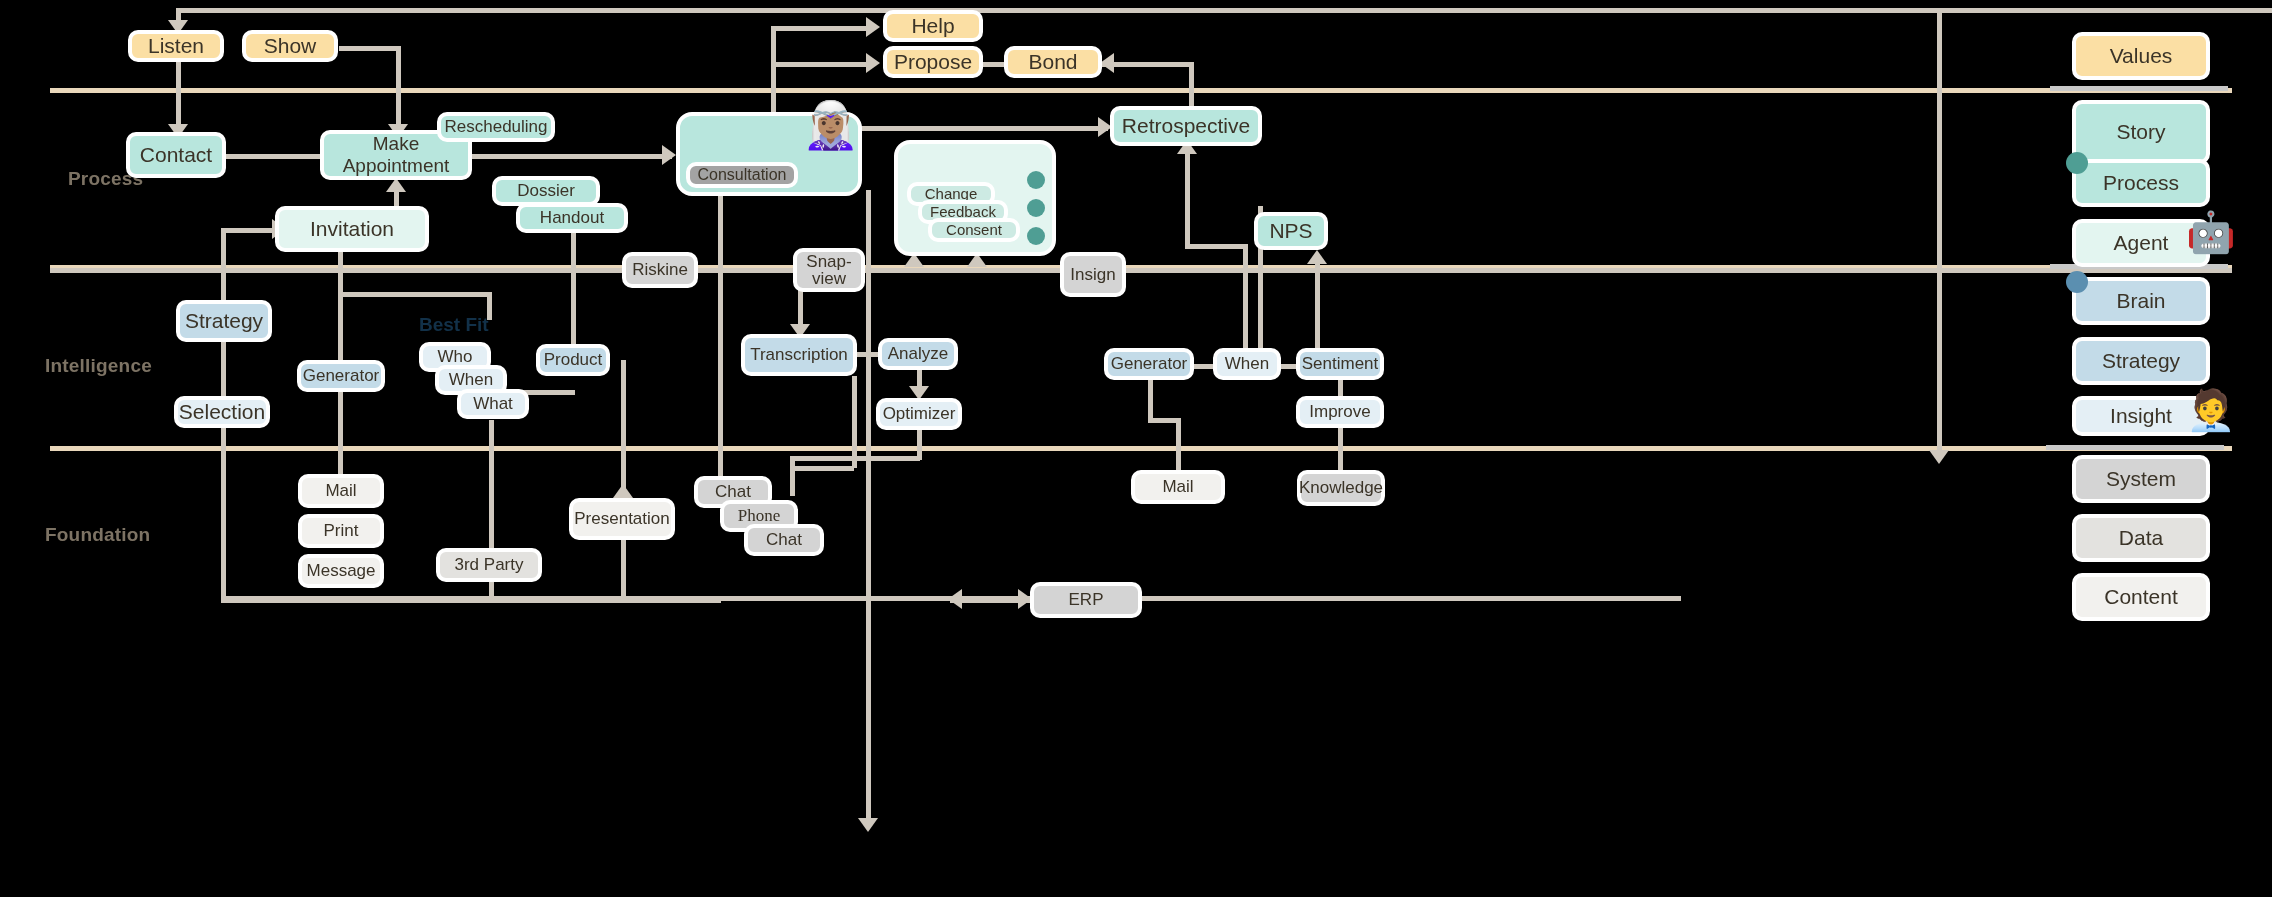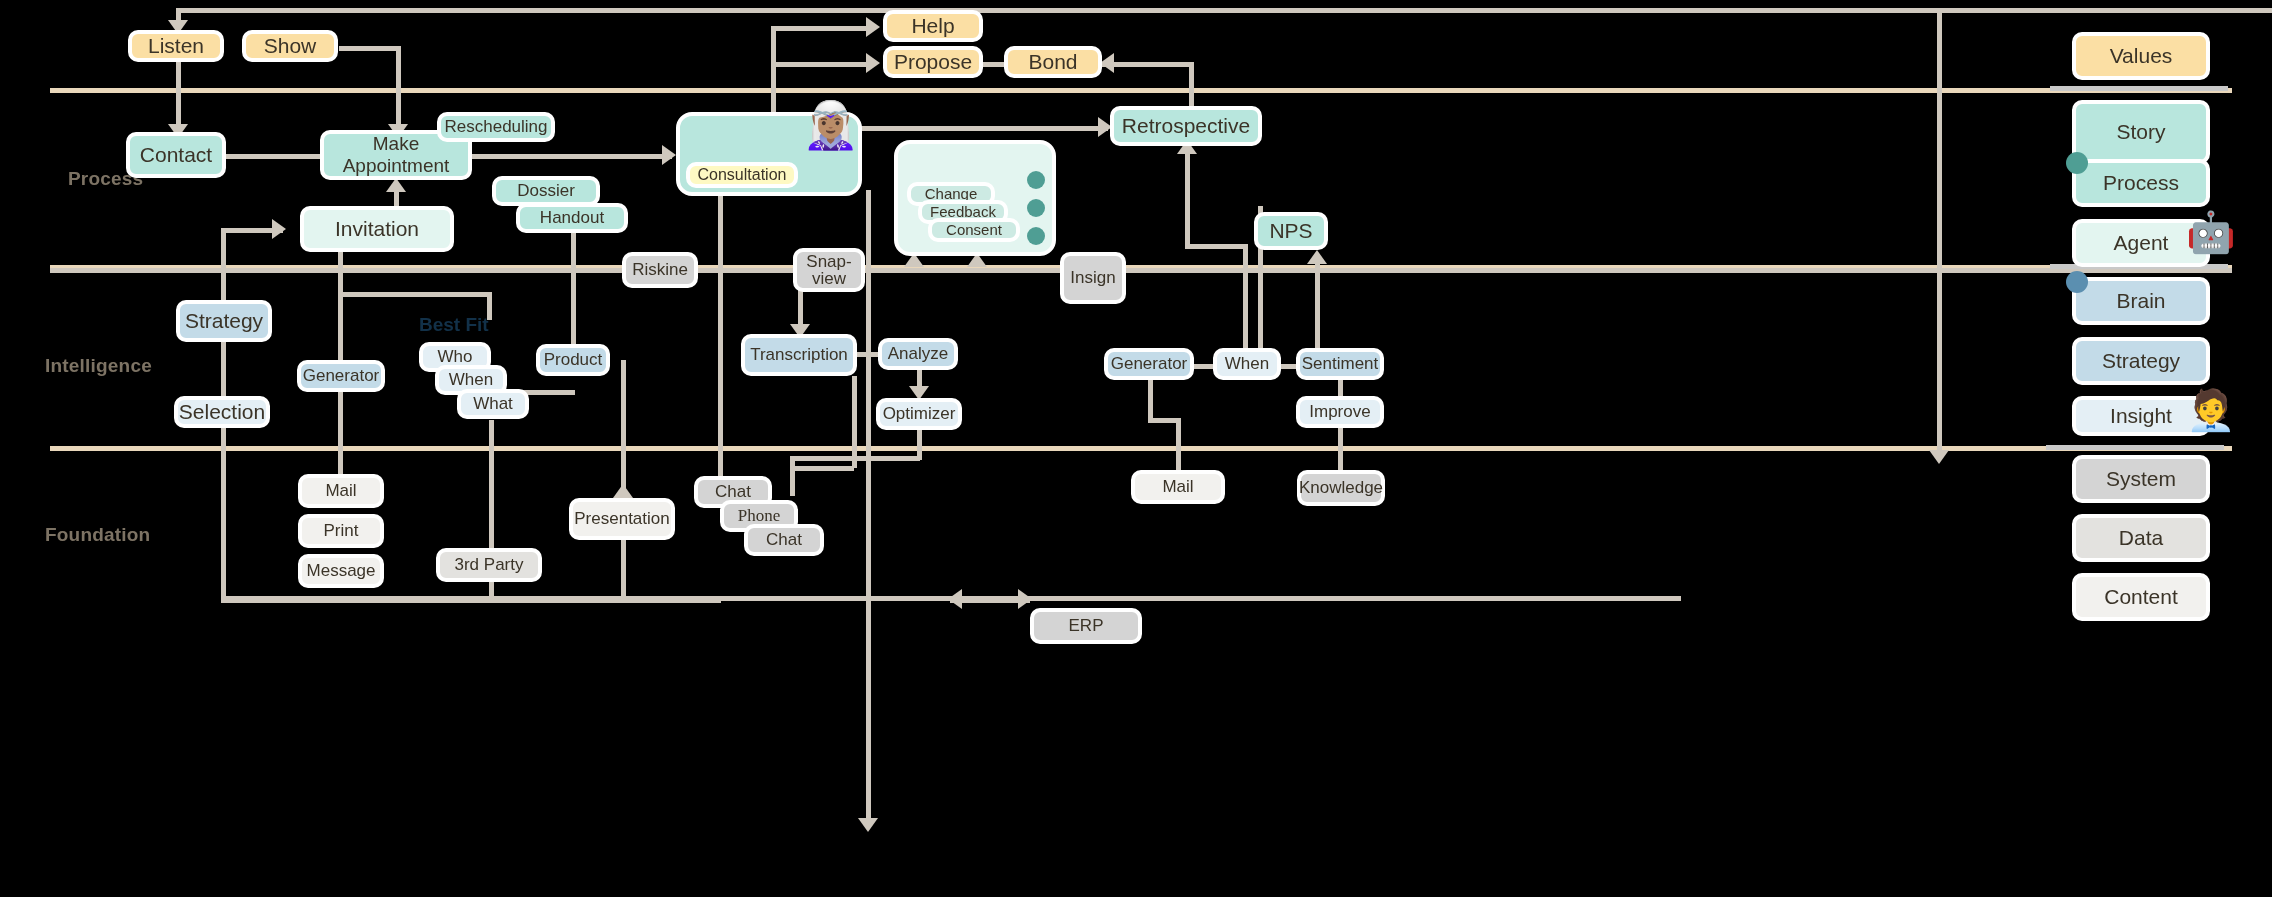--- a/index.html
+++ b/index.html
@@ -267,27 +267,27 @@
   <div class="node n-orange" style="left:883px;top:46px;width:100px;height:32px;">Propose</div>
   <div class="node n-orange" style="left:1004px;top:46px;width:98px;height:32px;">Bond</div>
 
   <div class="node n-mint" style="left:126px;top:132px;width:100px;height:46px;">Contact</div>
   <div class="node n-mint" style="left:320px;top:130px;width:152px;height:50px;font-size:19px;">Make
 Appointment</div>
   <div class="node n-mint" style="left:437px;top:112px;width:118px;height:30px;font-size:17px;">Rescheduling</div>
 
   <div class="group-box n-mint" style="left:676px;top:112px;width:186px;height:84px;"></div>
   <div class="group-title" style="left:676px;top:130px;width:186px;font-size:21px;">Date</div>
-  <div class="node n-mint-light" style="left:686px;top:162px;width:112px;height:26px;font-size:16px;background:#fef9c3;">Consultation</div>
+  <div class="node n-mint-light" style="left:686px;top:162px;width:112px;height:26px;font-size:16px;background:#a3a3a3;">Consultation</div>
   <div class="emoji" style="left:802px;top:102px;">🧝🏽‍♀️</div>
 
   <div class="node n-mint" style="left:1110px;top:106px;width:152px;height:40px;">Retrospective</div>
   <div class="node n-mint" style="left:1254px;top:212px;width:74px;height:38px;">NPS</div>
 
-  <div class="node n-mint-light" style="left:300px;top:206px;width:154px;height:46px;">Invitation</div>
+  <div class="node n-mint-light" style="left:275px;top:206px;width:154px;height:46px;">Invitation</div>
   <div class="node n-mint" style="left:492px;top:176px;width:108px;height:30px;font-size:17px;">Dossier</div>
   <div class="node n-mint" style="left:516px;top:203px;width:112px;height:30px;font-size:17px;">Handout</div>
 
   <div class="group-box n-mint-light" style="left:894px;top:140px;width:162px;height:116px;"></div>
   <div class="group-title" style="left:894px;top:152px;width:162px;">Voice Agent</div>
   <div class="node n-mint" style="left:907px;top:182px;width:88px;height:24px;font-size:15px;background:#cdeae3;">Change</div>
   <div class="node n-mint" style="left:918px;top:200px;width:90px;height:24px;font-size:15px;background:#cdeae3;">Feedback</div>
   <div class="node n-mint" style="left:928px;top:218px;width:92px;height:24px;font-size:15px;background:#cdeae3;">Consent</div>
   <div class="dot" style="left:1027px;top:171px;width:18px;height:18px;background:#4f9e94;"></div>
   <div class="dot" style="left:1027px;top:199px;width:18px;height:18px;background:#4f9e94;"></div>
@@ -308,33 +308,33 @@
   <div class="node n-blue-light" style="left:876px;top:398px;width:86px;height:32px;font-size:17px;">Optimizer</div>
 
   <div class="node n-blue" style="left:1104px;top:348px;width:90px;height:32px;font-size:17px;">Generator</div>
   <div class="node n-blue-light" style="left:1213px;top:348px;width:68px;height:32px;font-size:17px;">When</div>
   <div class="node n-blue" style="left:1296px;top:348px;width:88px;height:32px;font-size:17px;">Sentiment</div>
   <div class="node n-blue-light" style="left:1296px;top:396px;width:88px;height:32px;font-size:17px;">Improve</div>
 
   <div class="node n-grey" style="left:622px;top:252px;width:76px;height:36px;font-size:17px;">Riskine</div>
   <div class="node n-grey" style="left:793px;top:248px;width:72px;height:44px;font-size:17px;line-height:1.0;">Snap-
 view</div>
-  <div class="node n-grey" style="left:1060px;top:252px;width:66px;height:52px;font-size:17px;">Insign</div>
+  <div class="node n-grey" style="left:1060px;top:252px;width:66px;height:45px;font-size:17px;">Insign</div>
 
   <div class="node n-grey-light" style="left:298px;top:474px;width:86px;height:34px;font-size:17px;">Mail</div>
   <div class="node n-grey-light" style="left:298px;top:514px;width:86px;height:34px;font-size:17px;">Print</div>
   <div class="node n-grey-light" style="left:298px;top:554px;width:86px;height:34px;font-size:17px;">Message</div>
   <div class="node n-grey-mid" style="left:436px;top:548px;width:106px;height:34px;font-size:17px;">3rd Party</div>
   <div class="node n-grey-light" style="left:569px;top:498px;width:106px;height:42px;font-size:17px;">Presentation</div>
 
   <div class="node n-grey" style="left:694px;top:476px;width:78px;height:32px;font-size:17px;">Chat</div>
   <div class="node n-grey" style="left:720px;top:500px;width:78px;height:32px;font-size:17px;font-family:Liberation Serif, serif;">Phone</div>
   <div class="node n-grey" style="left:744px;top:524px;width:80px;height:32px;font-size:17px;">Chat</div>
 
-  <div class="node n-grey" style="left:1030px;top:608px;width:112px;height:36px;font-size:17px;">ERP</div>
+  <div class="node n-grey" style="left:1030px;top:582px;width:112px;height:36px;font-size:17px;">ERP</div>
   <div class="node n-grey-light" style="left:1131px;top:470px;width:94px;height:34px;font-size:17px;">Mail</div>
   <div class="node n-grey" style="left:1297px;top:470px;width:88px;height:36px;font-size:17px;">Knowledge</div>
 
   <div class="sb-divider" style="left:2050px;top:86px;width:178px;"></div>
   <div class="sb-divider" style="left:2050px;top:264px;width:178px;"></div>
   <div class="sb-divider" style="left:2046px;top:445px;width:178px;"></div>
 
   <div class="sb-item n-orange" style="left:2072px;top:32px;width:138px;height:48px;">Values</div>
 
   <div class="sb-item n-mint" style="left:2072px;top:100px;width:138px;height:64px;">Story</div>

